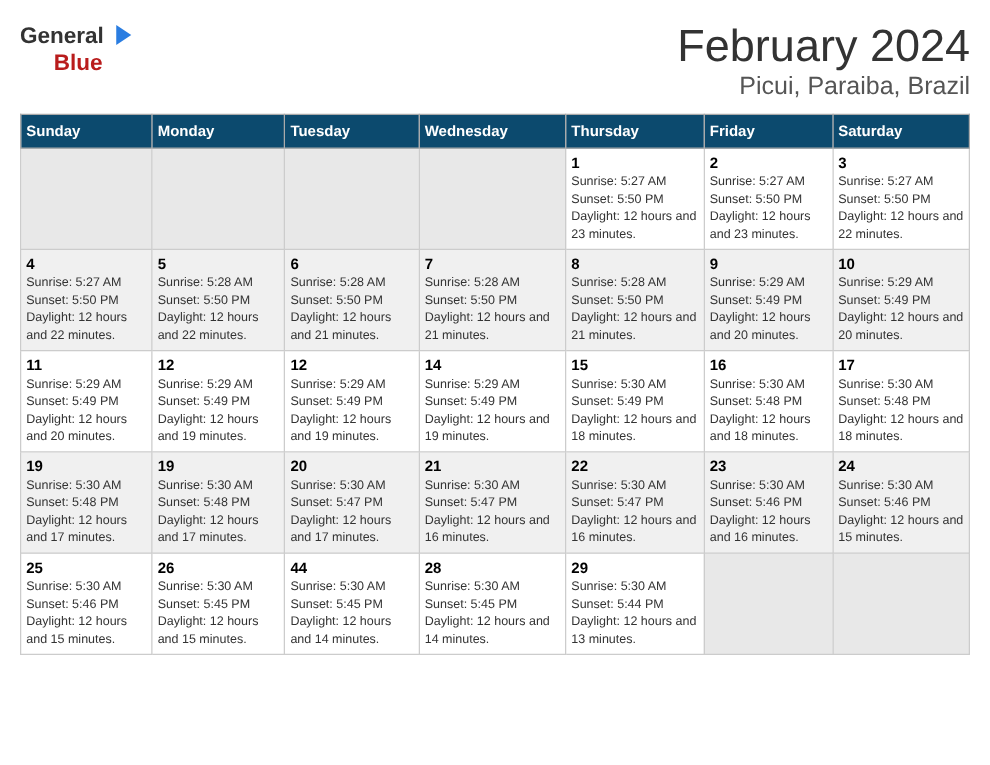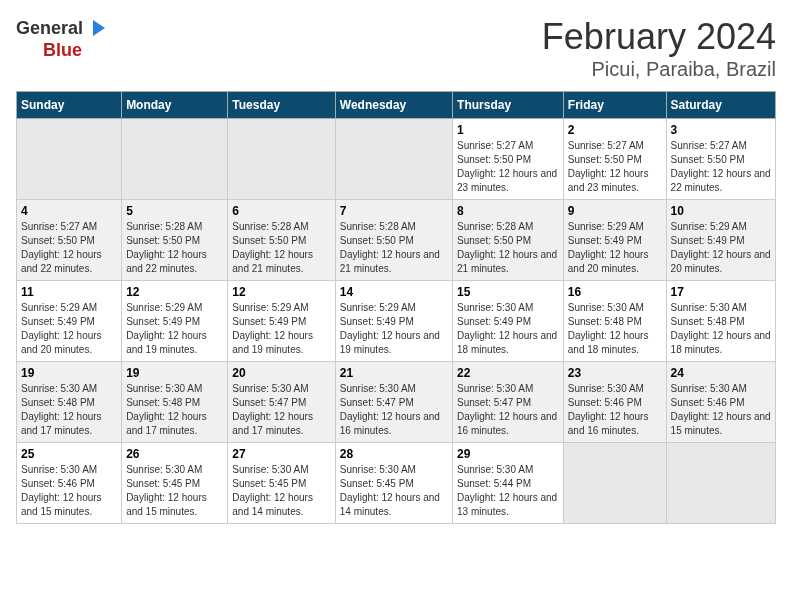--- a/index.html
+++ b/index.html
@@ -240,21 +240,21 @@
       <tr>
         <td>
           <span class="day-num">25</span>
           <div class="day-info">Sunrise: 5:30 AM<br>Sunset: 5:46 PM<br>Daylight: 12 hours and 15 minutes.</div>
         </td>
         <td>
           <span class="day-num">26</span>
           <div class="day-info">Sunrise: 5:30 AM<br>Sunset: 5:45 PM<br>Daylight: 12 hours and 15 minutes.</div>
         </td>
         <td>
-          <span class="day-num">27</span>
+          <span class="day-num">44</span>
           <div class="day-info">Sunrise: 5:30 AM<br>Sunset: 5:45 PM<br>Daylight: 12 hours and 14 minutes.</div>
         </td>
         <td>
           <span class="day-num">28</span>
           <div class="day-info">Sunrise: 5:30 AM<br>Sunset: 5:45 PM<br>Daylight: 12 hours and 14 minutes.</div>
         </td>
         <td>
           <span class="day-num">29</span>
           <div class="day-info">Sunrise: 5:30 AM<br>Sunset: 5:44 PM<br>Daylight: 12 hours and 13 minutes.</div>
         </td>

